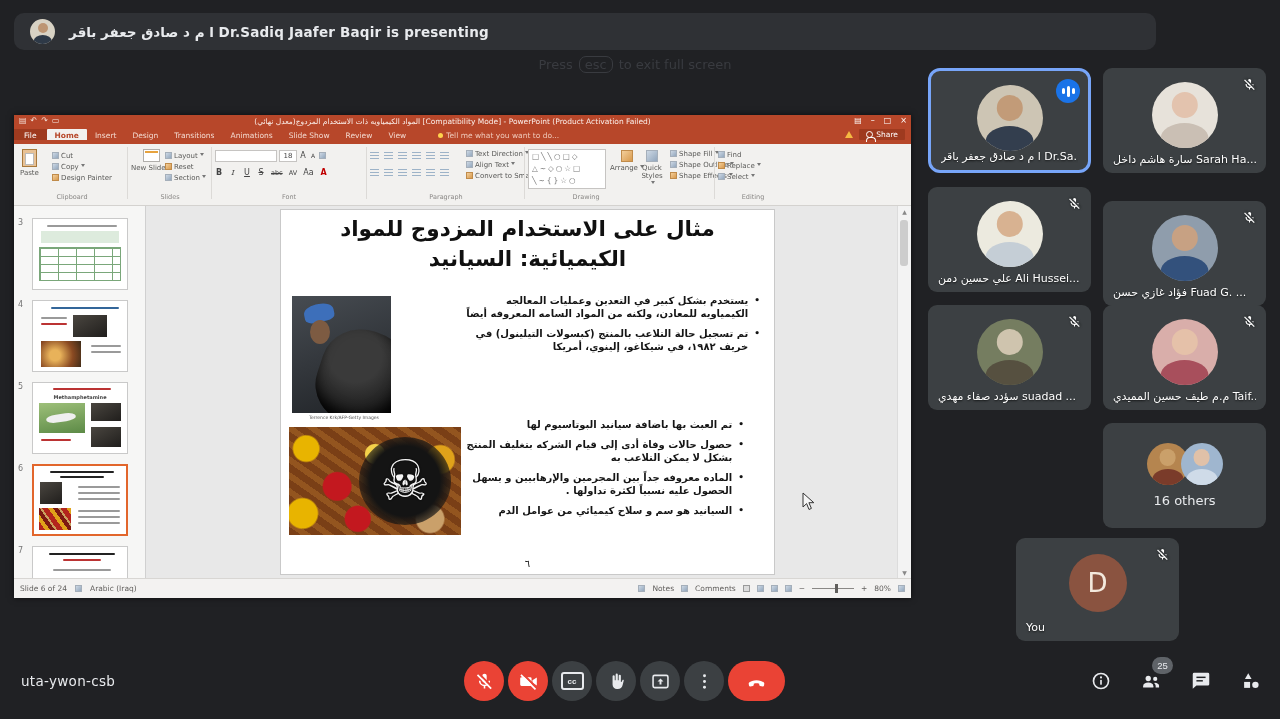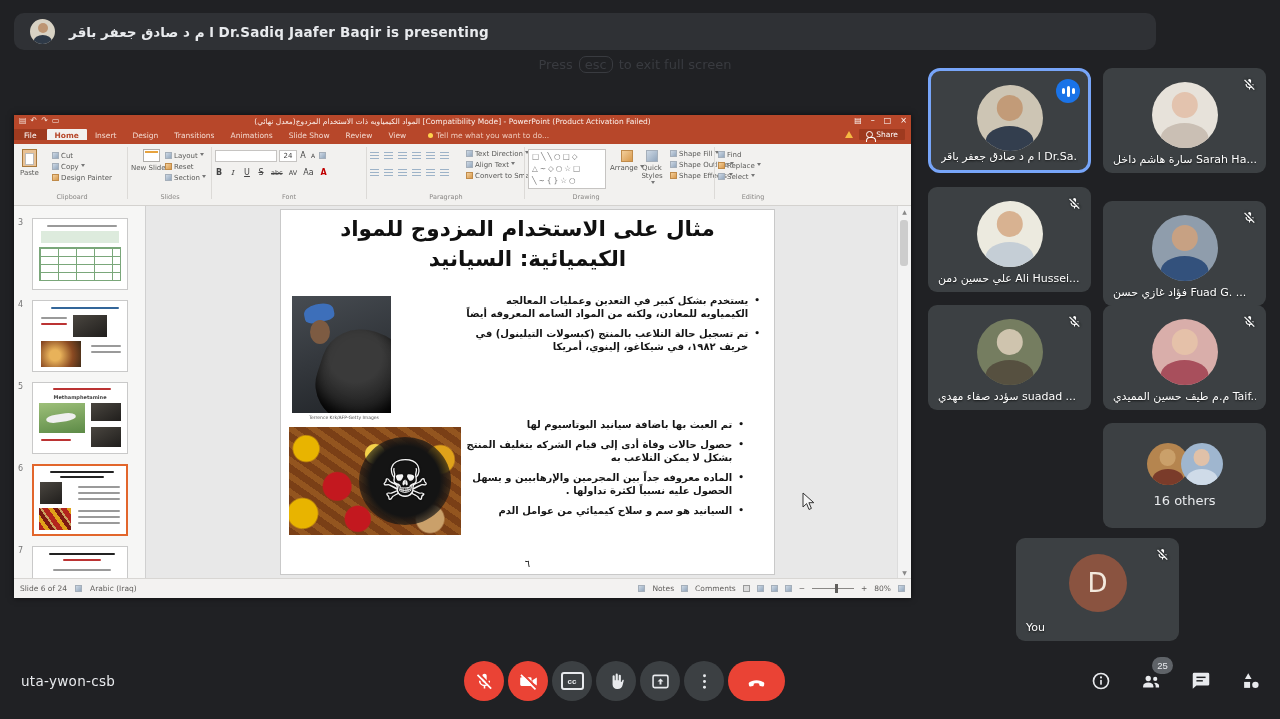--- a/index.html
+++ b/index.html
@@ -29,21 +29,21 @@
   .ppt-title{position:absolute;left:120px;right:140px;top:1.5px;text-align:center;font-size:7.5px;color:#fbeee9;
              white-space:nowrap;overflow:hidden;}
   .winctl{position:absolute;right:4px;top:1px;font-size:8px;color:#fff;display:flex;gap:9px;}
   .winctl span{cursor:default;}
 
   .ppt-tabs{position:absolute;left:0;top:14px;width:100%;height:15px;background:#b7472a;display:flex;align-items:flex-start;
             font-size:7.5px;color:#f3d9cf;}
   .tab{padding:2px 8px 0;white-space:nowrap;}
   .tab.active{background:#f2f1ef;color:#b7472a;font-weight:bold;border-radius:1px 1px 0 0;}
   .tab.file{background:#9e3a1f;color:#fff;padding:2px 10px 0;}
-  .tellme{margin-left:14px;padding-top:2px;color:#f0cabb;font-style:normal;display:flex;gap:3px;align-items:center;}
+  .tellme{margin-left:24px;padding-top:2px;color:#f0cabb;font-style:normal;display:flex;gap:3px;align-items:center;}
   .bulb{width:5px;height:5px;border-radius:50%;background:#ffd34d;display:inline-block;}
   .tab-right{margin-left:auto;display:flex;align-items:center;gap:6px;padding-right:6px;}
   .warn-tri{width:0;height:0;border-left:4px solid transparent;border-right:4px solid transparent;border-bottom:7px solid #f5b942;display:inline-block;}
   .share-chip{background:#9e3a1f;color:#fff;padding:1px 7px;border-radius:1px;font-size:7.5px;display:flex;align-items:center;gap:3px;}
   .share-person{width:5px;height:5px;border:1px solid #fff;border-radius:50%;display:inline-block;position:relative;}
   .share-person::after{content:"";position:absolute;left:-1.5px;top:5px;width:8px;height:4px;border:1px solid #fff;border-bottom:none;border-radius:4px 4px 0 0;}
 
   .ppt-ribbon{position:absolute;left:0;top:29px;width:100%;height:61px;background:#f2f1ef;border-bottom:1px solid #d4d2cf;
               font-size:7px;color:#5a5a58;}
   .rg{position:absolute;top:2px;height:55px;}
@@ -309,21 +309,21 @@
               <span class="ddl">Section</span>
             </div>
         </div>
         <div class="rgl">Slides</div>
       </div>
       <div class="sep" style="left:197px"></div>
 
       <div class="rg" style="left:201px;width:148px">
         <div class="rrow" style="margin-top:4px">
           <span class="fontbox"></span>
-          <span class="sizebox">24</span>
+          <span class="sizebox">18</span>
           <span class="fb">A</span>
           <span class="fb" style="font-size:6px">A</span>
           <span class="mi"></span>
         </div>
         <div class="rrow" style="margin-top:6px;gap:6px">
           <span class="fb b">B</span>
           <span class="fb i">I</span>
           <span class="fb u">U</span>
           <span class="fb s">S</span>
           <span class="fb s" style="font-size:6.5px">abc</span>

